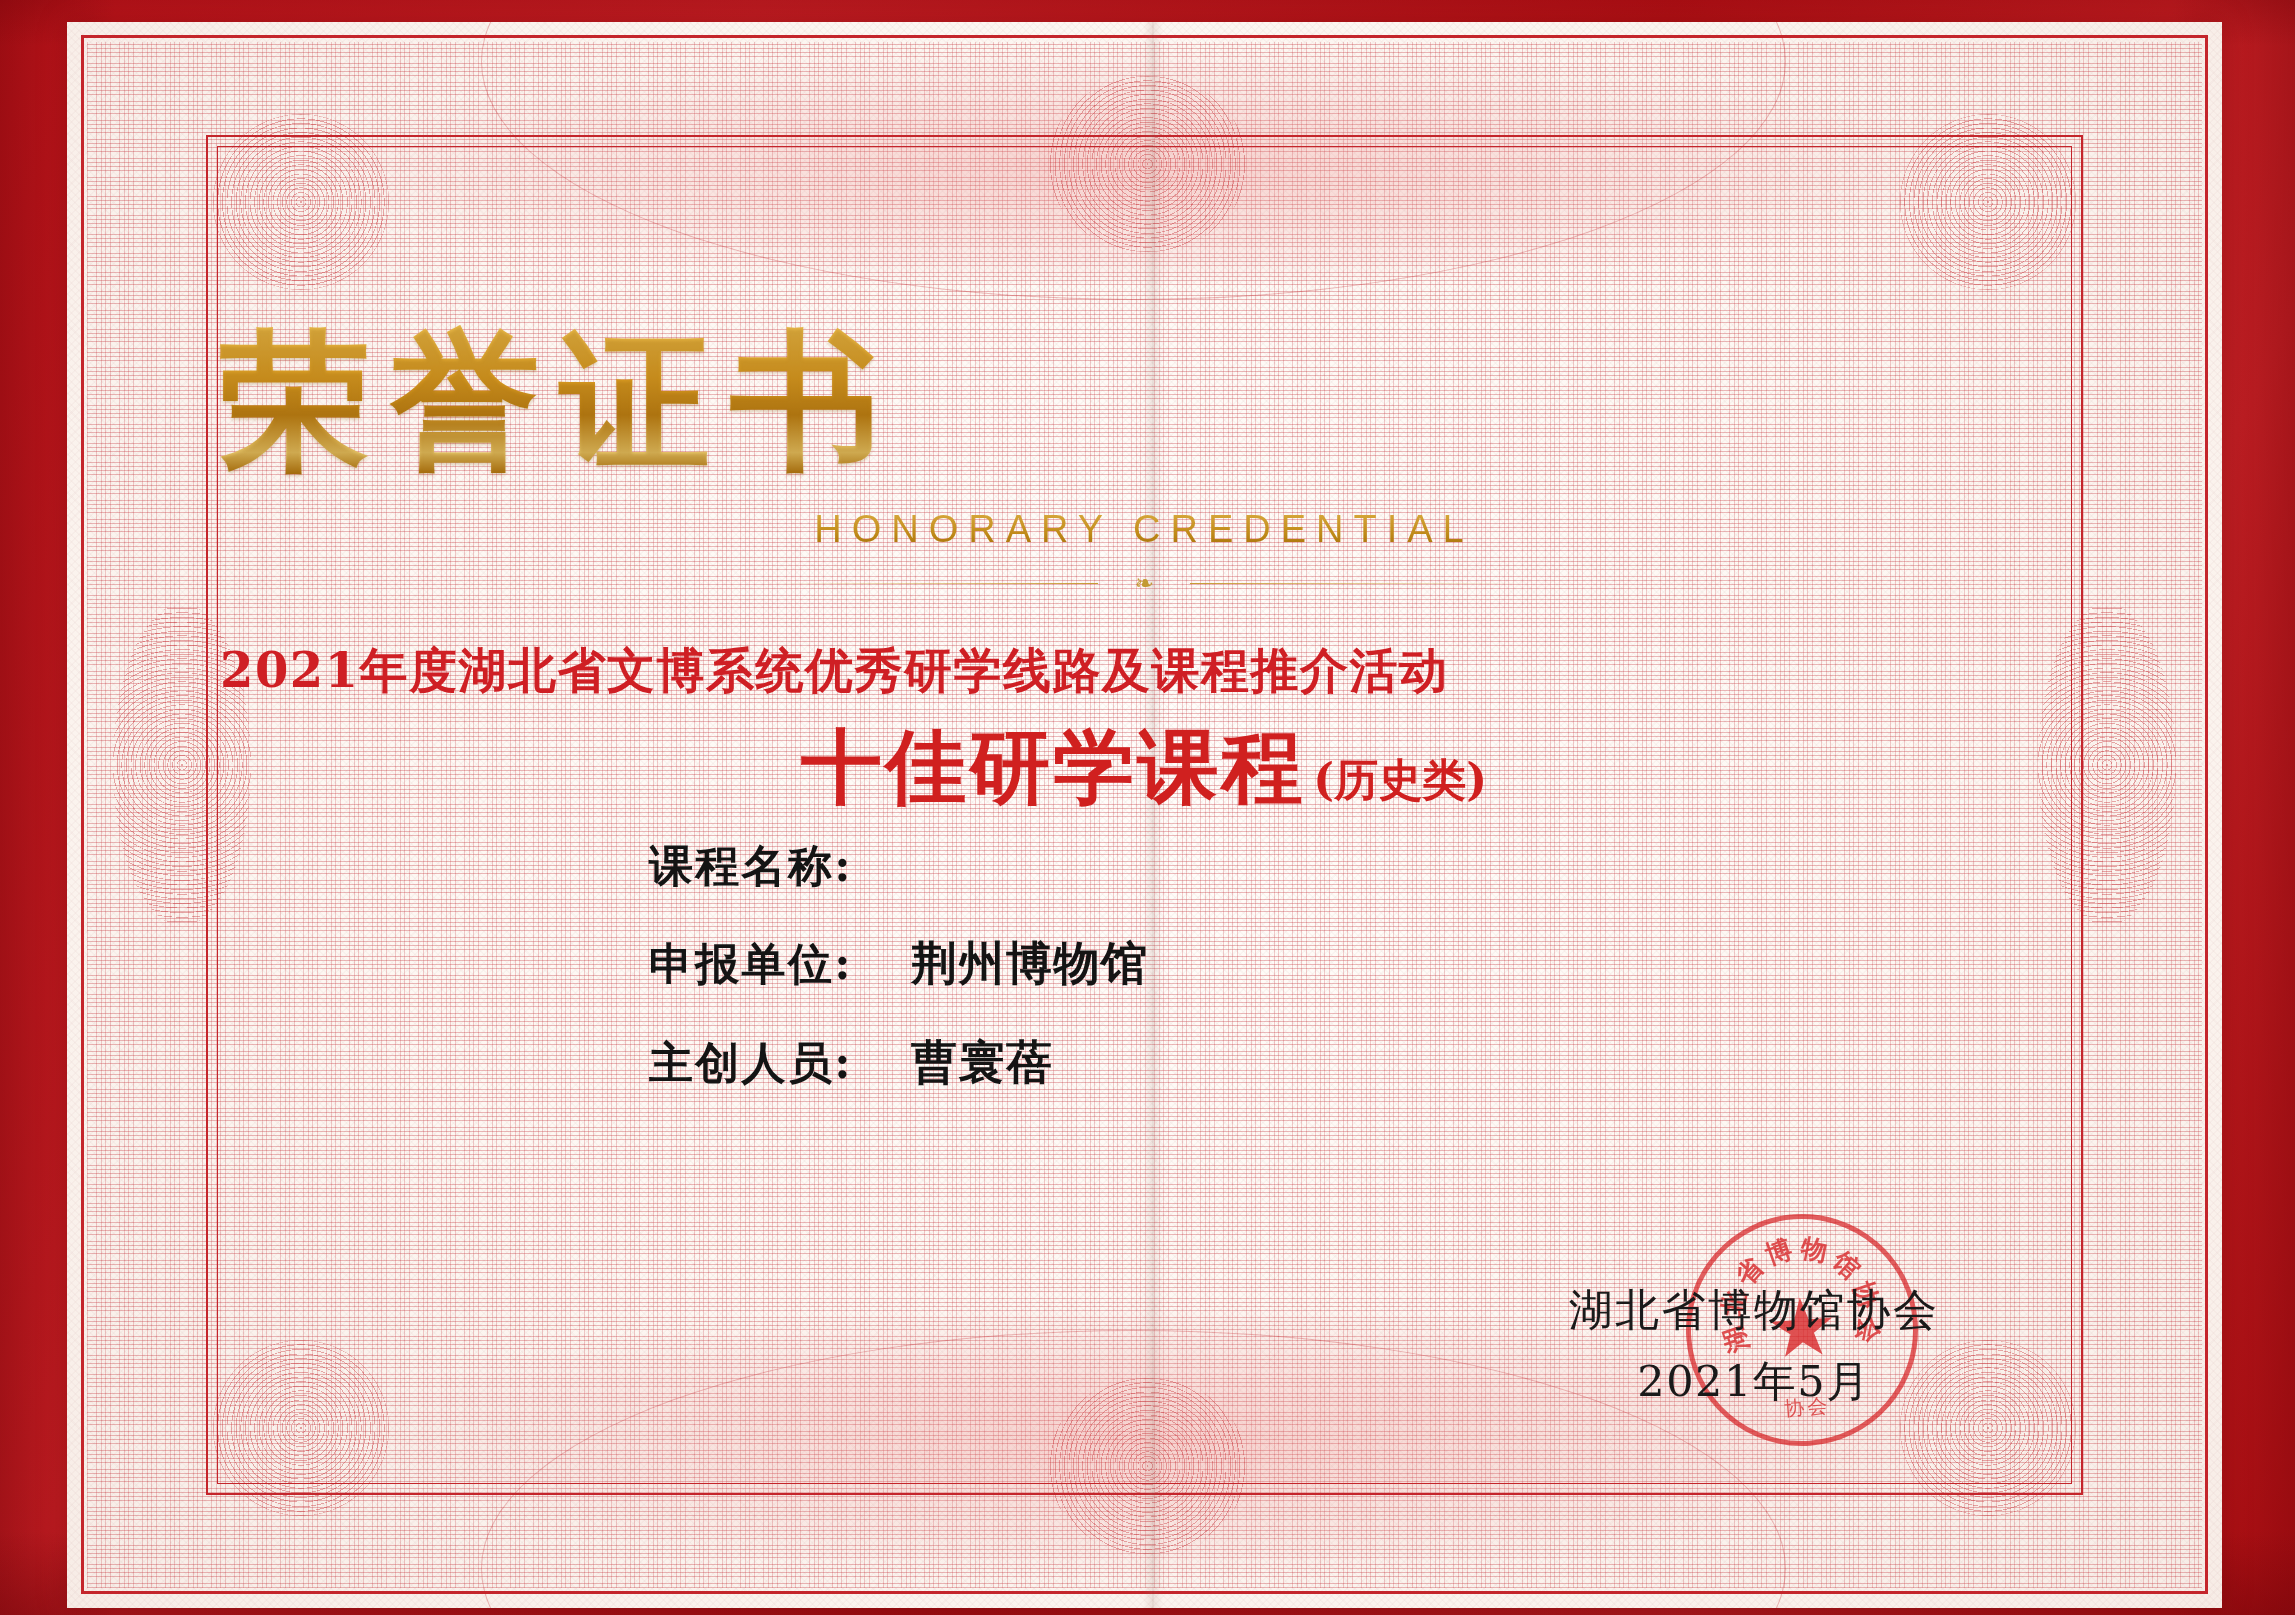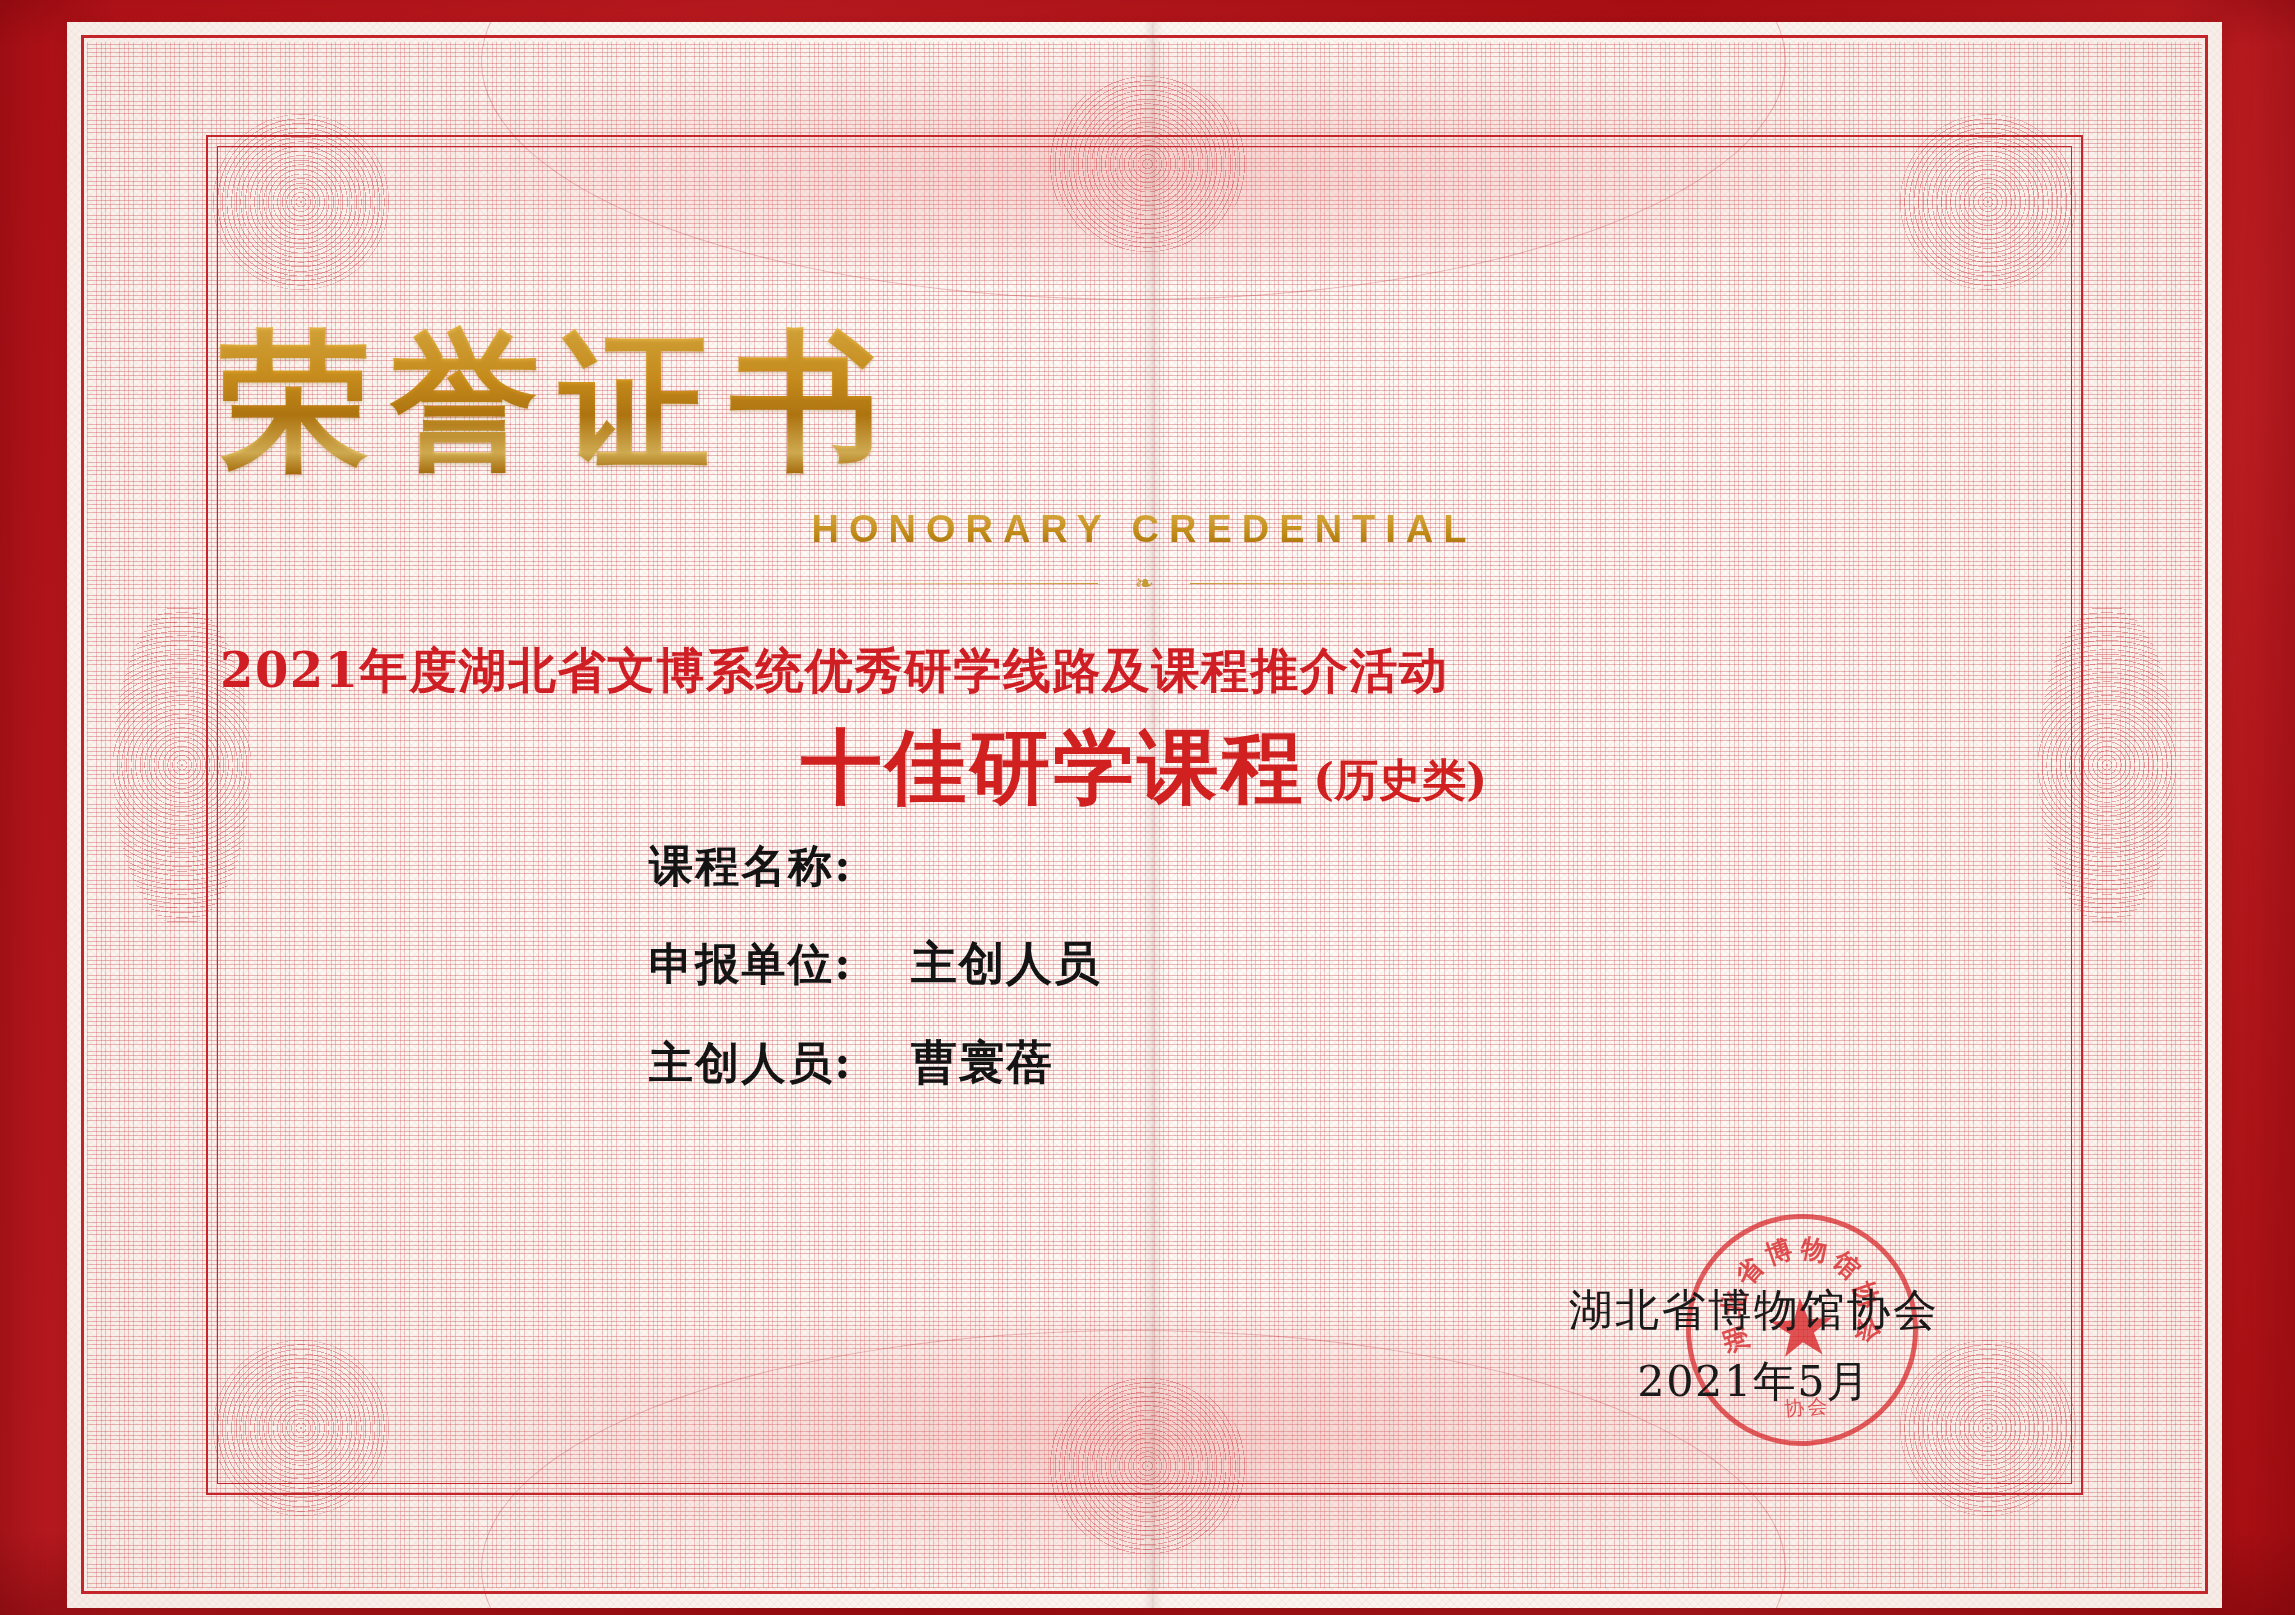--- a/index.html
+++ b/index.html
@@ -128,21 +128,21 @@
     color: transparent;
     text-shadow: 0 2.3px 3.1px rgba(140,90,10,0.25);
   }
   .title-en {
     position: absolute;
     top: 359px; left: 0; width: 1848px;
     text-align: center;
     font-family: "Liberation Sans", sans-serif;
     font-size: 38px;
     letter-spacing: 10px;
-    font-weight: 700;
+    font-weight: 400;
     background: linear-gradient(180deg, #dcae44 0%, #c08a18 60%, #9d6a08 100%);
     -webkit-background-clip: text;
     background-clip: text;
     color: transparent;
   }
   .divider {
     position: absolute;
     top: 426px; left: 541px; width: 766px; height: 17px;
   }
   .divider .line {
@@ -350,21 +350,21 @@
     <div class="award-line">
       <span class="award-main">十佳研学课程</span><span class="award-sub">(历史类)</span>
     </div>
 
     <div class="fields">
       <div class="field-row">
         <span class="field-label">课程名称:</span>
       </div>
       <div class="field-row">
         <span class="field-label">申报单位:</span>
-        <span class="field-value">主创人员</span>
+        <span class="field-value">荆州博物馆</span>
       </div>
       <div class="field-row">
         <span class="field-label">主创人员:</span>
         <span class="field-value">曹寰蓓</span>
       </div>
     </div>
 
     <div class="seal">
       <div class="seal-text">
         <span class="seal-char" style="transform:rotate(-105deg)">湖</span>

